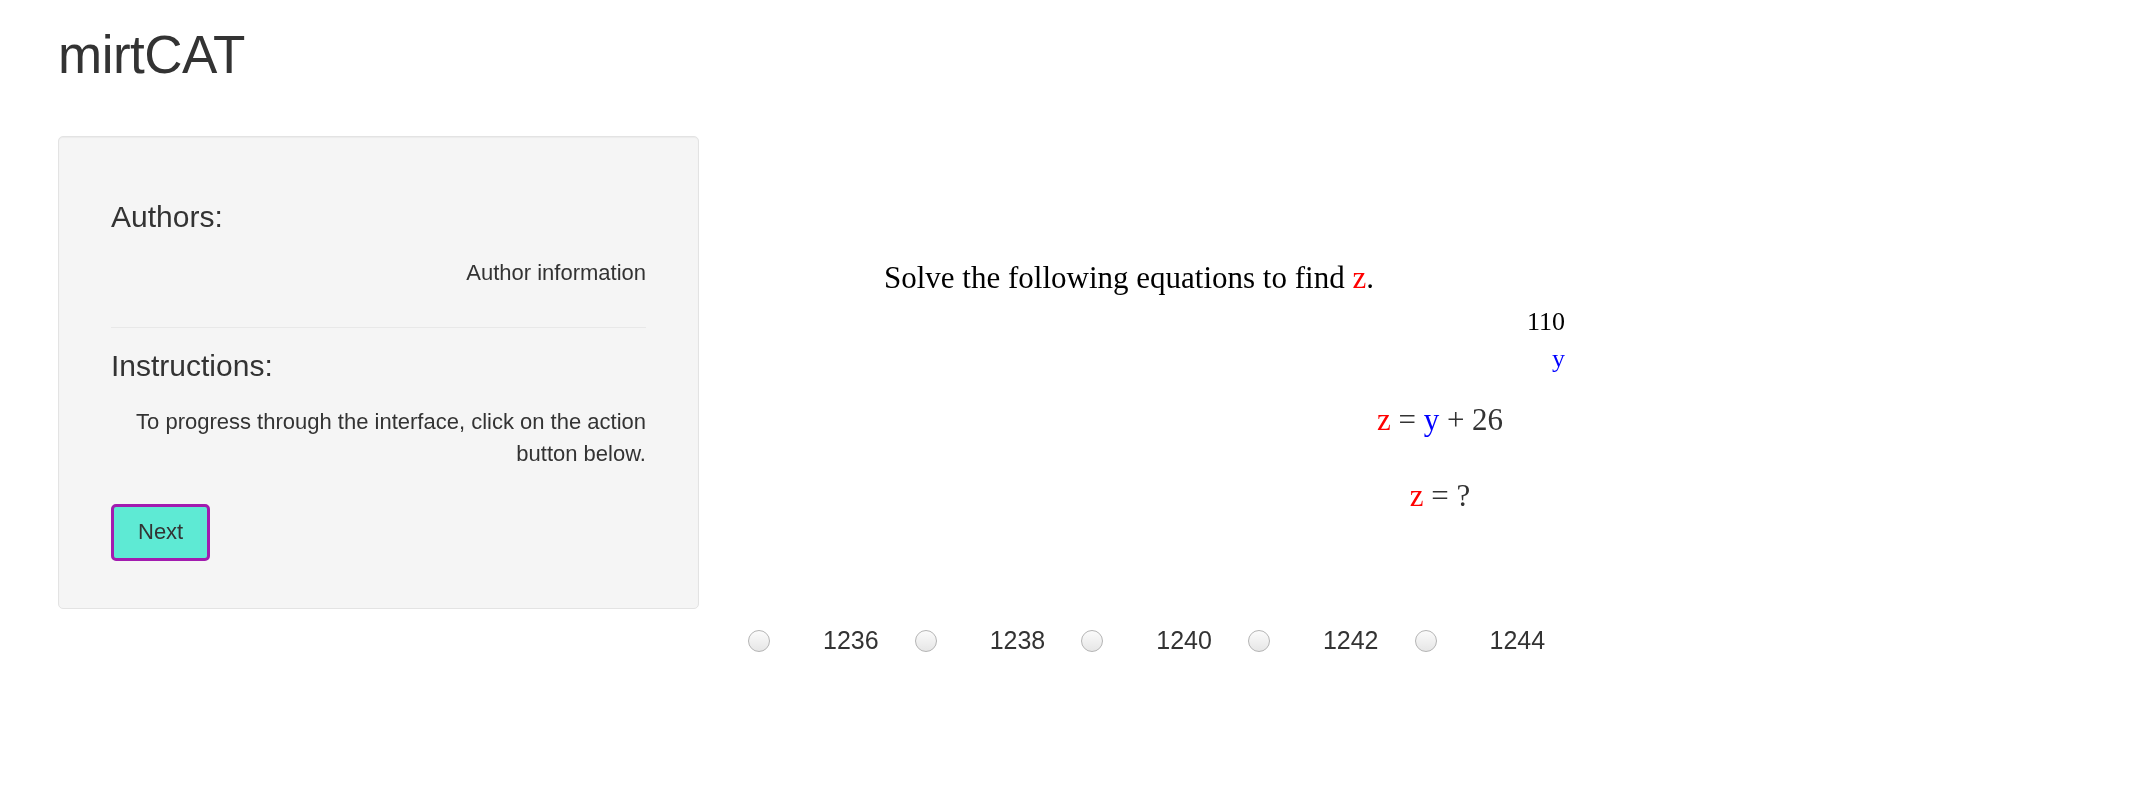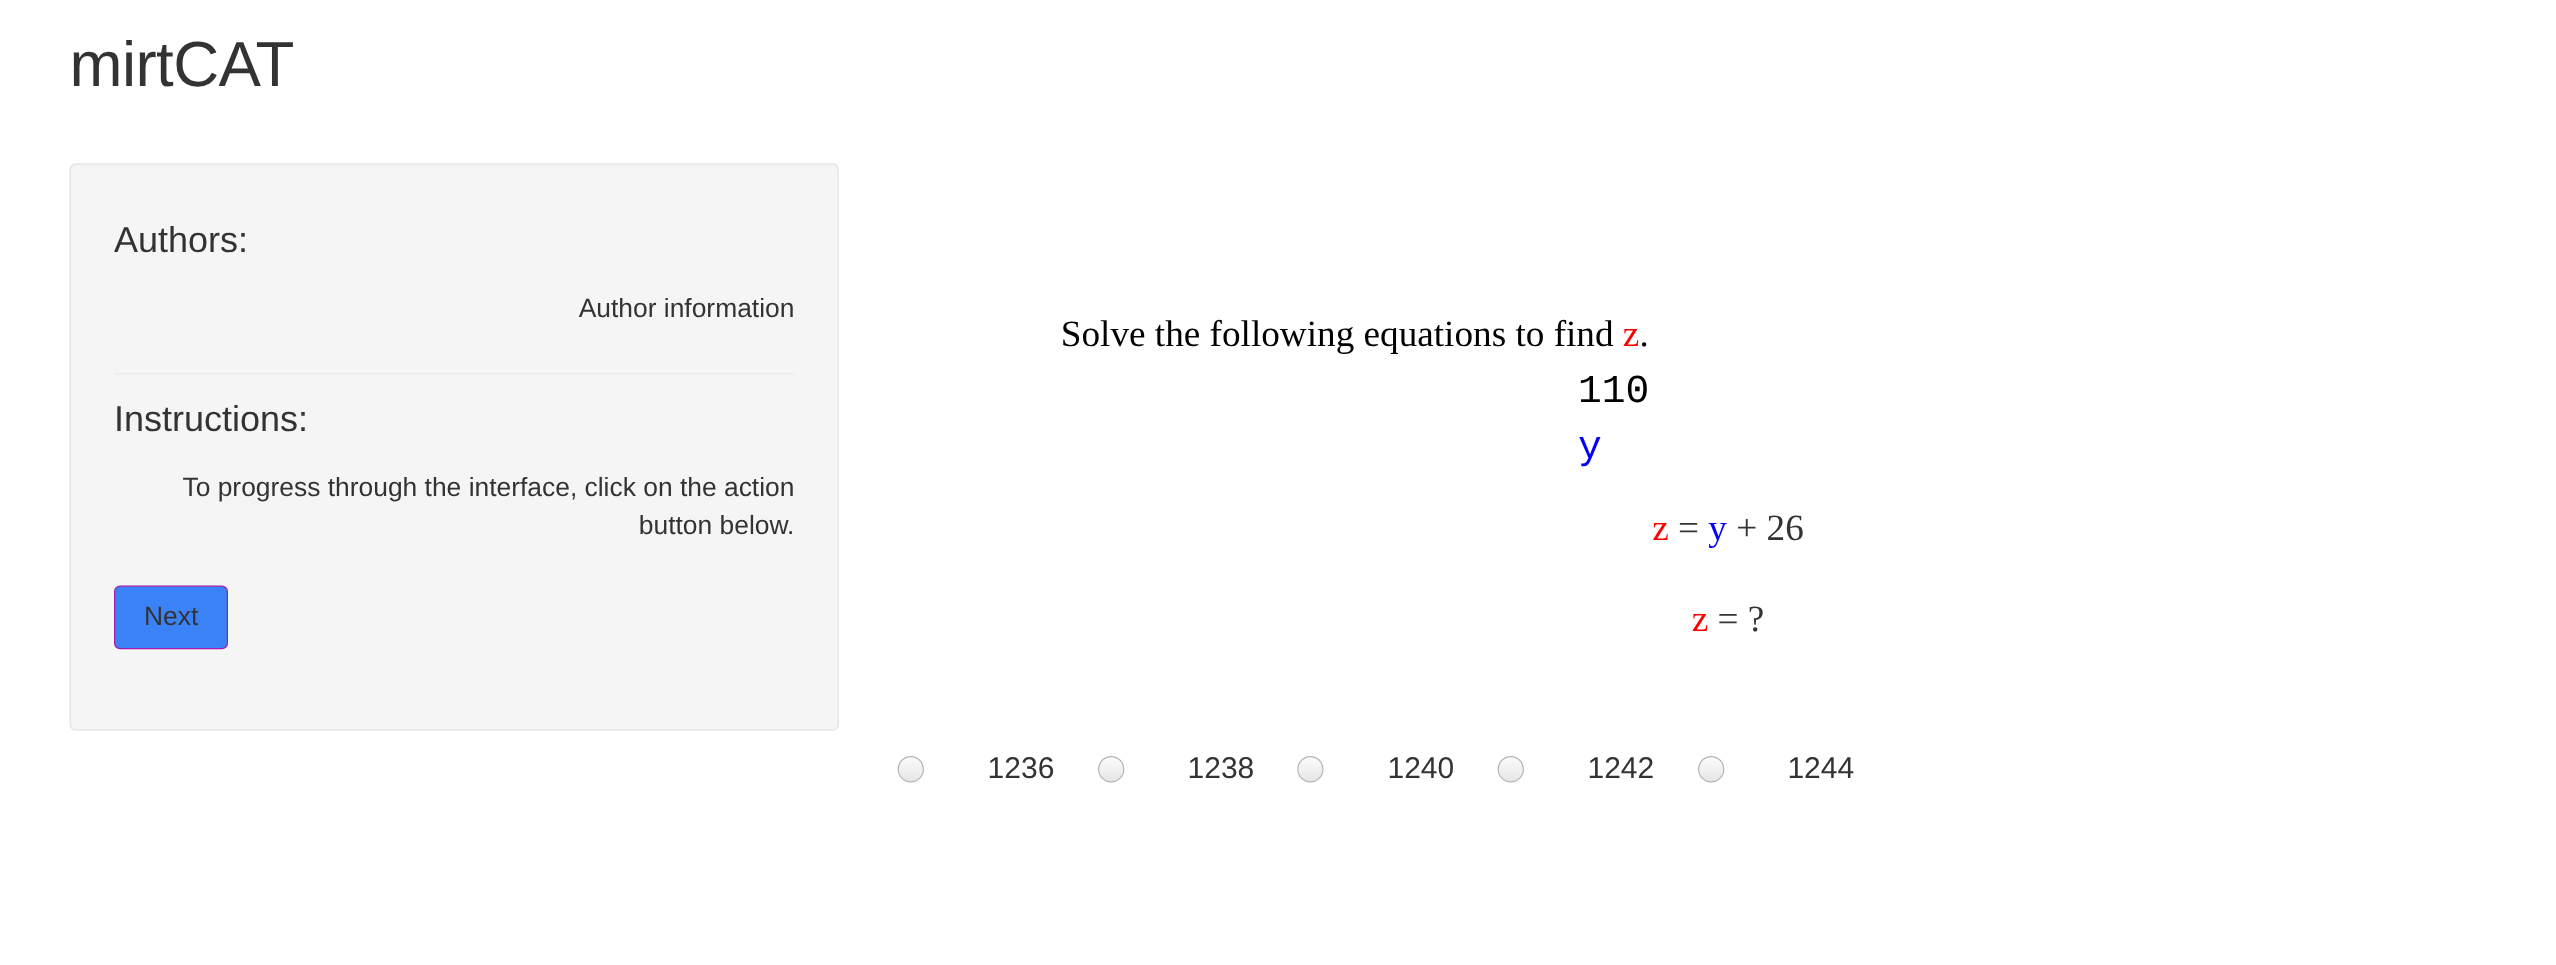--- a/index.html
+++ b/index.html
@@ -40,21 +40,21 @@
   .sidebar-panel {
     position: absolute;
     left: 58px;
     top: 136px;
     width: 641px;
     height: 473px;
     background: #f5f5f5;
     border: 1px solid #e3e3e3;
     border-radius: 5px;
     box-shadow: inset 0 1px 1px rgba(0,0,0,0.04);
-    padding: 0;
+    padding: 16px;
   }
 
   .panel-inner {
     padding: 26px 36px 0 36px;
   }
 
   .section-heading {
     font-size: 30px;
     font-weight: 400;
     color: #333333;
@@ -80,22 +80,22 @@
     width: 100%;
   }
 
   .next-button {
     display: inline-block;
     margin: 34px 0 0 0;
     padding: 11px 24px 12px 24px;
     font-size: 22px;
     font-family: "Liberation Sans", sans-serif;
     color: #333333;
-    background: #3b82f6;
-    border: 1px solid #a21caf;
+    background: #5eead4;
+    border: 3px solid #a21caf;
     border-radius: 5px;
     cursor: pointer;
     line-height: 1.3;
   }
 
   
   .question-area {
     position: absolute;
     left: 760px;
     top: 258px;
@@ -108,24 +108,24 @@
     color: #000000;
     line-height: 1.3;
     margin: 0;
     padding-left: 124px;
   }
 
   .var-z { color: #ff0000; }
   .var-y { color: #0000ff; }
 
   .equation-block {
-    font-family: Liberation Mono, monospace;
-    font-size: 33px;
+    font-family: Liberation Serif, serif;
+    font-size: 26px;
     color: #000000;
-    text-align: left;
+    text-align: right;
     width: 250px;
     margin-left: 555px;
     margin-top: 6px;
     line-height: 1.42;
   }
 
   .eq-line { white-space: nowrap; }
   .eq-multiplier {
     display: inline-block;
     border-bottom: 2px solid #000000;

